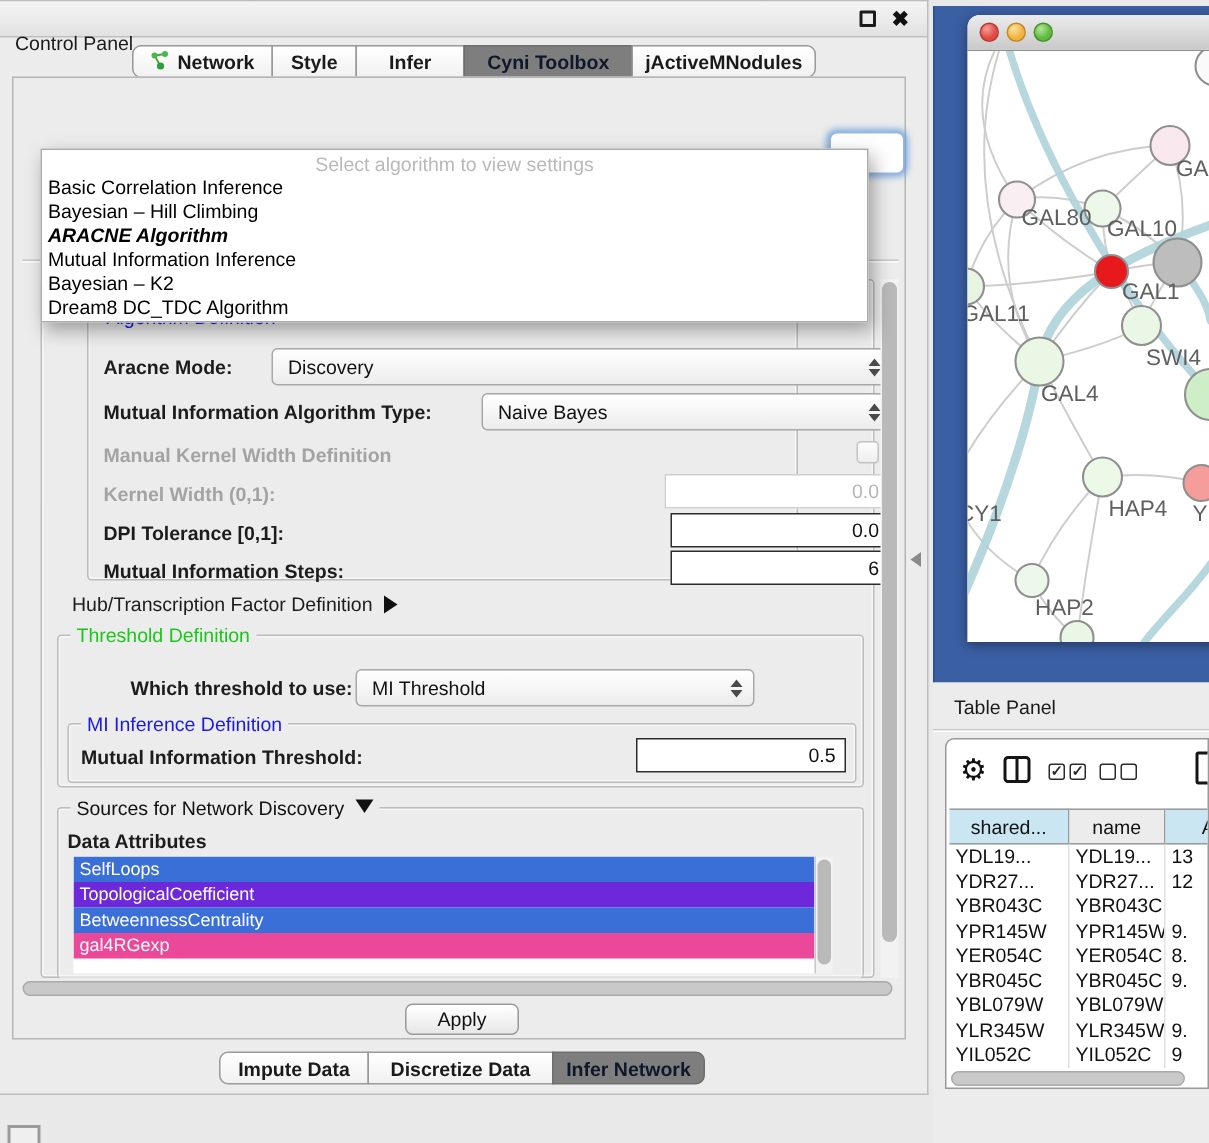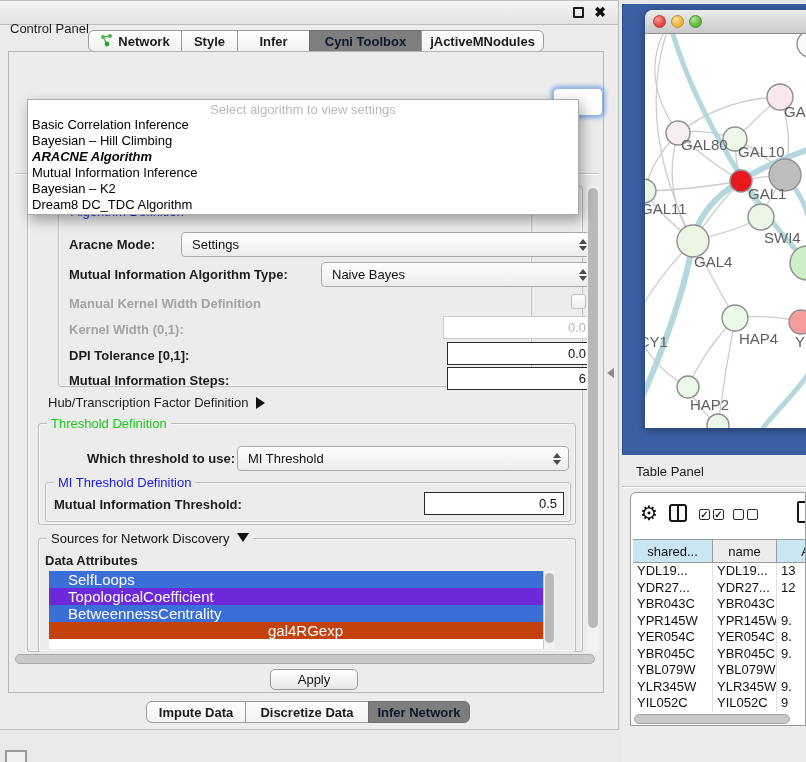--- a/index.html
+++ b/index.html
@@ -73,21 +73,21 @@
 
   .checkbox { position:absolute; width:15px; height:15px; border:1px solid #c2c2c2; border-radius:3px;
               background:linear-gradient(#fdfdfd,#eeeeee); }
 
   .arrow-right { display:inline-block; width:0; height:0; border-top:6px solid transparent;
                  border-bottom:6px solid transparent; border-left:9px solid #111; vertical-align:-2px; }
   .arrow-down  { display:inline-block; width:0; height:0; border-left:6px solid transparent;
                  border-right:6px solid transparent; border-top:9px solid #111; vertical-align:1px; }
 
   .attr-list { position:absolute; background:#fff; overflow:hidden; }
-  .attr-item { height:17px; line-height:17px; font-size:15px; color:#fff; padding-left:19px; }
+  .attr-item { height:17px; line-height:17px; font-size:12px; color:#fff; padding-left:4px; }
   .vscroll { position:absolute; width:12px; background:#f2f2f2; border-left:1px solid #c9c9c9; }
   .vthumb { position:absolute; left:1px; width:9px; background:#b9b9b9; border-radius:5px; }
   .hscroll-bar { position:absolute; height:10px; background:#c9c9c9; border:1px solid #a9a9a9; border-radius:5px; }
 
   .apply-btn { position:absolute; height:21px; background:linear-gradient(#ffffff,#e7e7e7);
                border:1px solid #9a9a9a; border-radius:5px; font-size:13px;
                display:flex; align-items:center; justify-content:center; }
 
   
   .desktop { position:absolute; left:622px; top:4px; width:184px; height:451px; background:#3a5fa3;
@@ -182,21 +182,21 @@
       </div>
 
       <div class="group" style="left:18px;top:134px;width:556px;height:466px;">
         <span class="gtitle">Cyni Algorithm Settings</span>
 
         <div class="group" style="left:10px;top:24px;width:474px;height:176px;margin-left:20px;">
           <span class="gtitle blue">Algorithm Definition</span>
 
           <span class="lbl" style="left:10px;top:25px;">Aracne Mode:</span>
           <div class="combo" style="left:122px;top:20px;width:414px;">
-            <span>Settings</span>
+            <span>Discovery</span>
             <span class="stepper">
                 <span class="tri-up"></span>
                 <span class="tri-dn"></span>
               </span>
           </div>
 
           <span class="lbl" style="left:10px;top:55px;">Mutual Information Algorithm Type:</span>
           <div class="combo" style="left:262px;top:50px;width:274px;">
             <span>Naive Bayes</span>
             <span class="stepper">
@@ -220,59 +220,59 @@
 
         <span class="lbl plain" style="left:20px;top:208px;font-size:13px;">
           <span>Hub/Transcription Factor Definition</span>
           &nbsp;<span class="arrow-right"></span>
         </span>
 
         <div class="group" style="left:10px;top:236px;width:538px;height:102px;">
           <span class="gtitle green">Threshold Definition</span>
 
           <span class="lbl" style="left:48px;top:27px;">Which threshold to use:</span>
-          <div class="combo" style="left:198px;top:22px;width:332px;">
+          <div class="combo" style="left:198px;top:22px;width:266px;">
             <span>MI Threshold</span>
             <span class="stepper">
                 <span class="tri-up"></span>
                 <span class="tri-dn"></span>
               </span>
           </div>
 
           <div class="group" style="left:6px;top:58px;width:526px;height:40px;">
-            <span class="gtitle blue">MI Threshold Definition</span>
+            <span class="gtitle blue">MI Inference Definition</span>
             <span class="lbl" style="left:8px;top:14px;">Mutual Information Threshold:</span>
             <div class="field strong" style="left:378px;top:9px;width:140px;">0.5</div>
           </div>
         </div>
 
         <div class="group" style="left:10px;top:351px;width:538px;height:114px;border-bottom:none;">
           <span class="gtitle">
             <span>Sources for Network Discovery</span>
             &nbsp;<span class="arrow-down"></span>
           </span>
           <span class="lbl" style="left:6px;top:14px;">Data Attributes</span>
           <div class="attr-list" style="left:10px;top:32px;width:494px;height:78px;" id="attr-list">
               <div class="attr-item" style="background: rgb(58, 111, 216);">SelfLoops</div>
               <div class="attr-item" style="background: #6d28d9;">TopologicalCoefficient</div>
               <div class="attr-item" style="background: rgb(58, 111, 216);">BetweennessCentrality</div>
-              <div class="attr-item" style="background: #c2410c; text-align: center;">gal4RGexp</div>
+              <div class="attr-item" style="background: #ec4899;">gal4RGexp</div>
             </div>
           <div class="vscroll" style="left:504px;top:32px;height:78px;">
             <div class="vthumb" style="top:2px;height:70px;"></div>
           </div>
         </div>
       </div>
 
       <div class="hscroll-bar" style="left:6px;top:602px;width:580px;"></div>
       <div class="vscroll" style="left:578px;top:134px;height:466px;border-left:none;">
         <div class="vthumb" style="top:2px;height:440px;width:10px;"></div>
       </div>
 
-      <div class="apply-btn" style="left:261px;top:617px;width:88px;align-items:center;">
+      <div class="apply-btn" style="left:261px;top:617px;width:76px;align-items:center;">
         <span>Apply</span>
       </div>
     </div>
 
     <div class="tab first" style="left:146px;top:700px;width:100px;">
       <span>Impute Data</span>
     </div>
     <div class="tab" style="left:245px;top:700px;width:124px;">
       <span>Discretize Data</span>
     </div>

